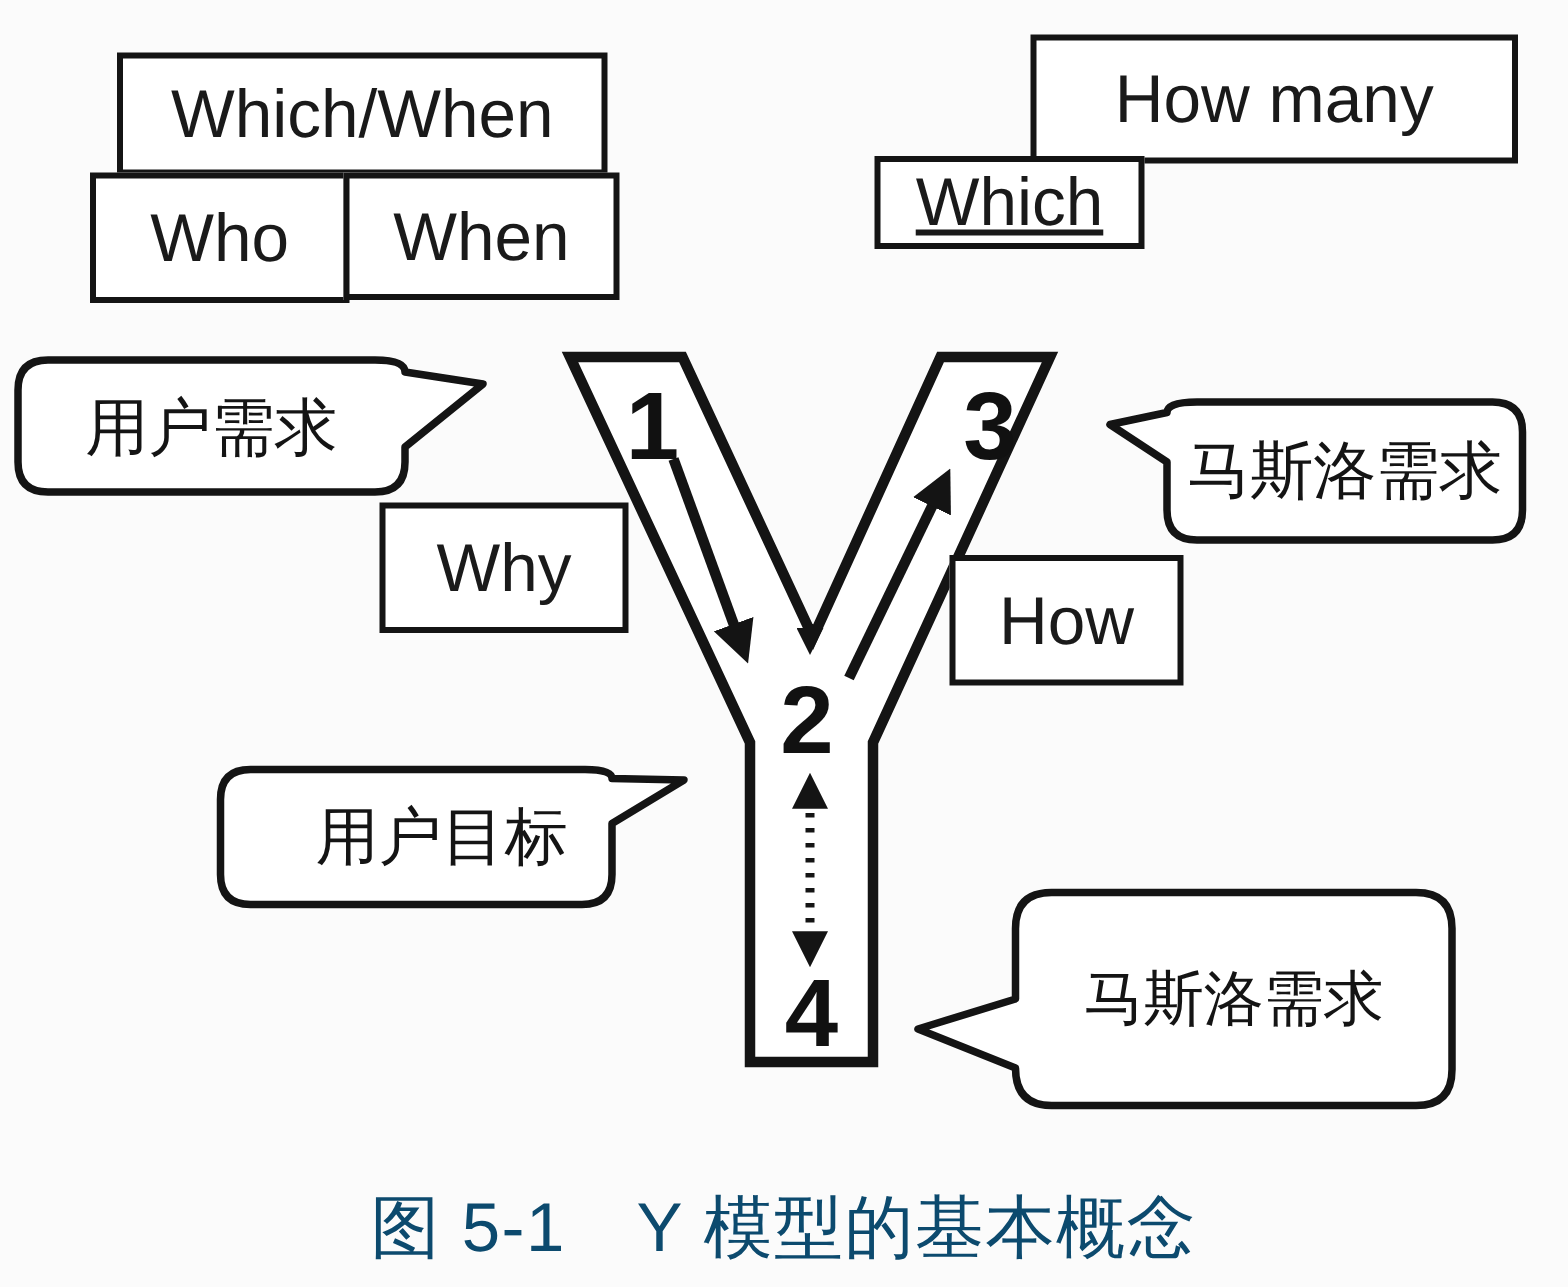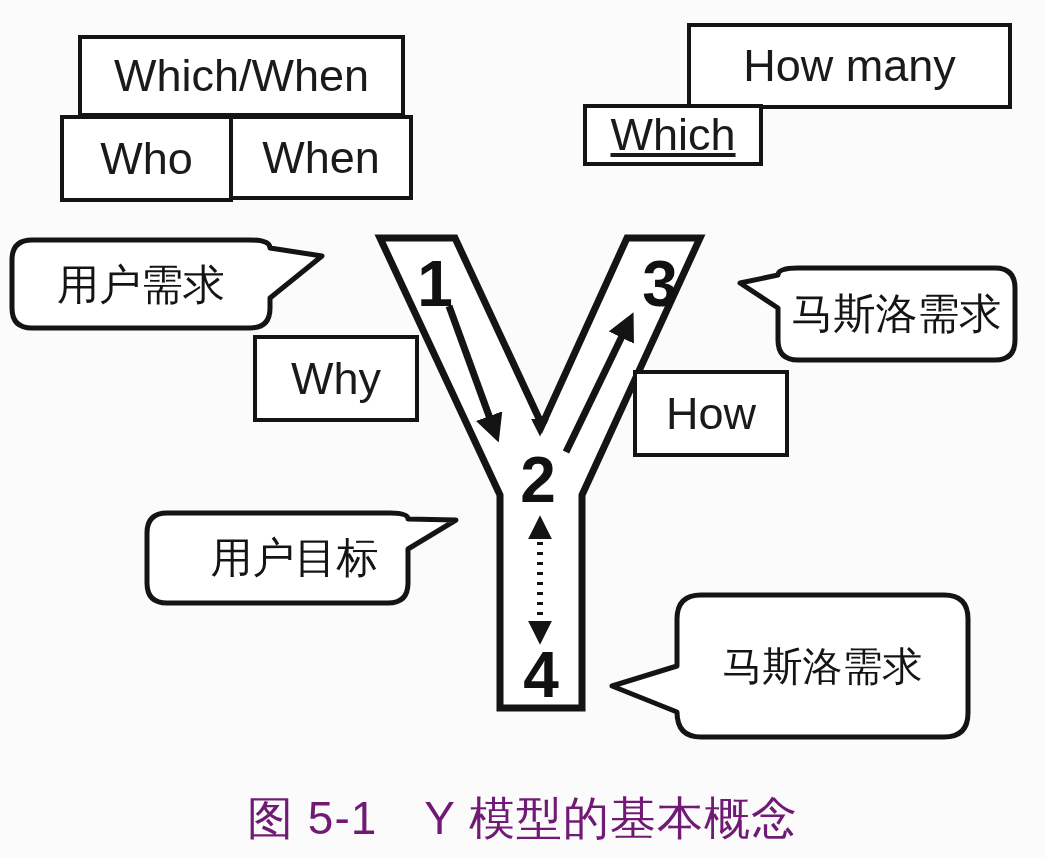--- a/index.html
+++ b/index.html
@@ -17,21 +17,21 @@
     position:absolute;display:flex;align-items:center;justify-content:center;
     font-size:42px;color:#141414;pointer-events:none;
   }
   .bubble-label.two-line{flex-direction:column;line-height:1.35;font-size:40px;}
   .ynum{
     position:absolute;width:70px;text-align:center;font-size:64px;font-weight:800;
     line-height:1;color:#111;
   }
   .caption{
     position:absolute;left:0;top:788px;width:100%;text-align:center;
-    font-size:46px;font-weight:400;color:#701a75;letter-spacing:1px;
+    font-size:46px;font-weight:400;color:#0c4a6e;letter-spacing:1px;
   }
 </style>
 </head>
 <body>
 
 <div class="stage">
 
   <svg width="1045" height="858" viewBox="0 0 1045 858">
     <defs>
       <marker id="ah" viewBox="0 0 10 10" refX="3" refY="5" markerWidth="4" markerHeight="4" orient="auto-start-reverse">

